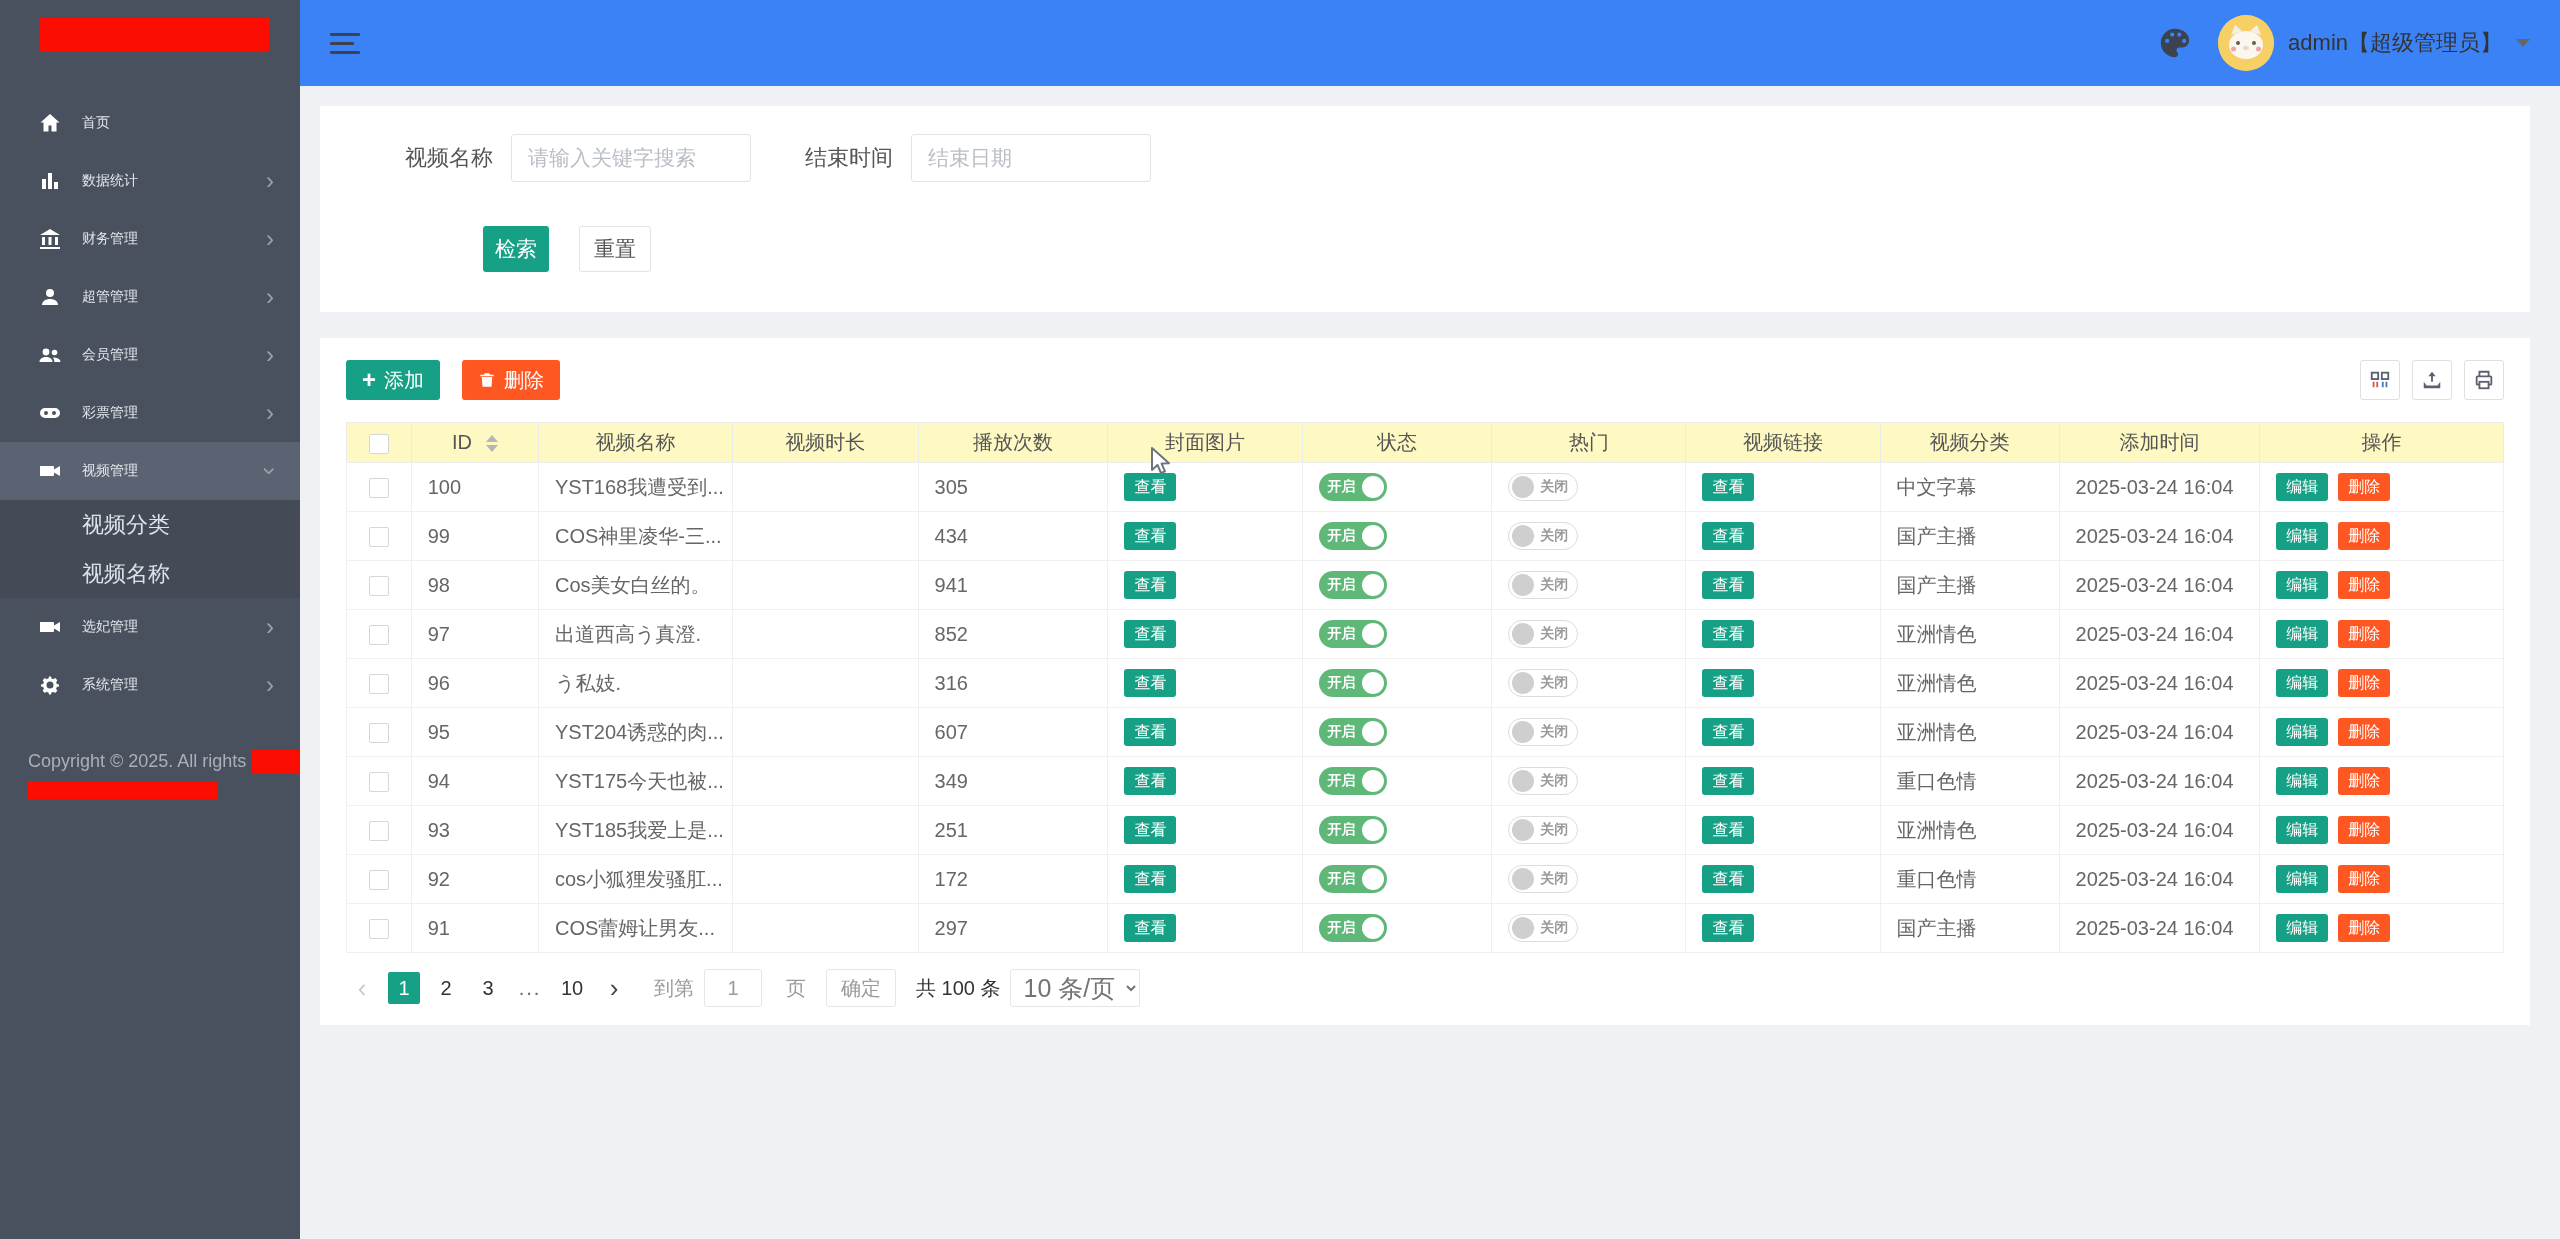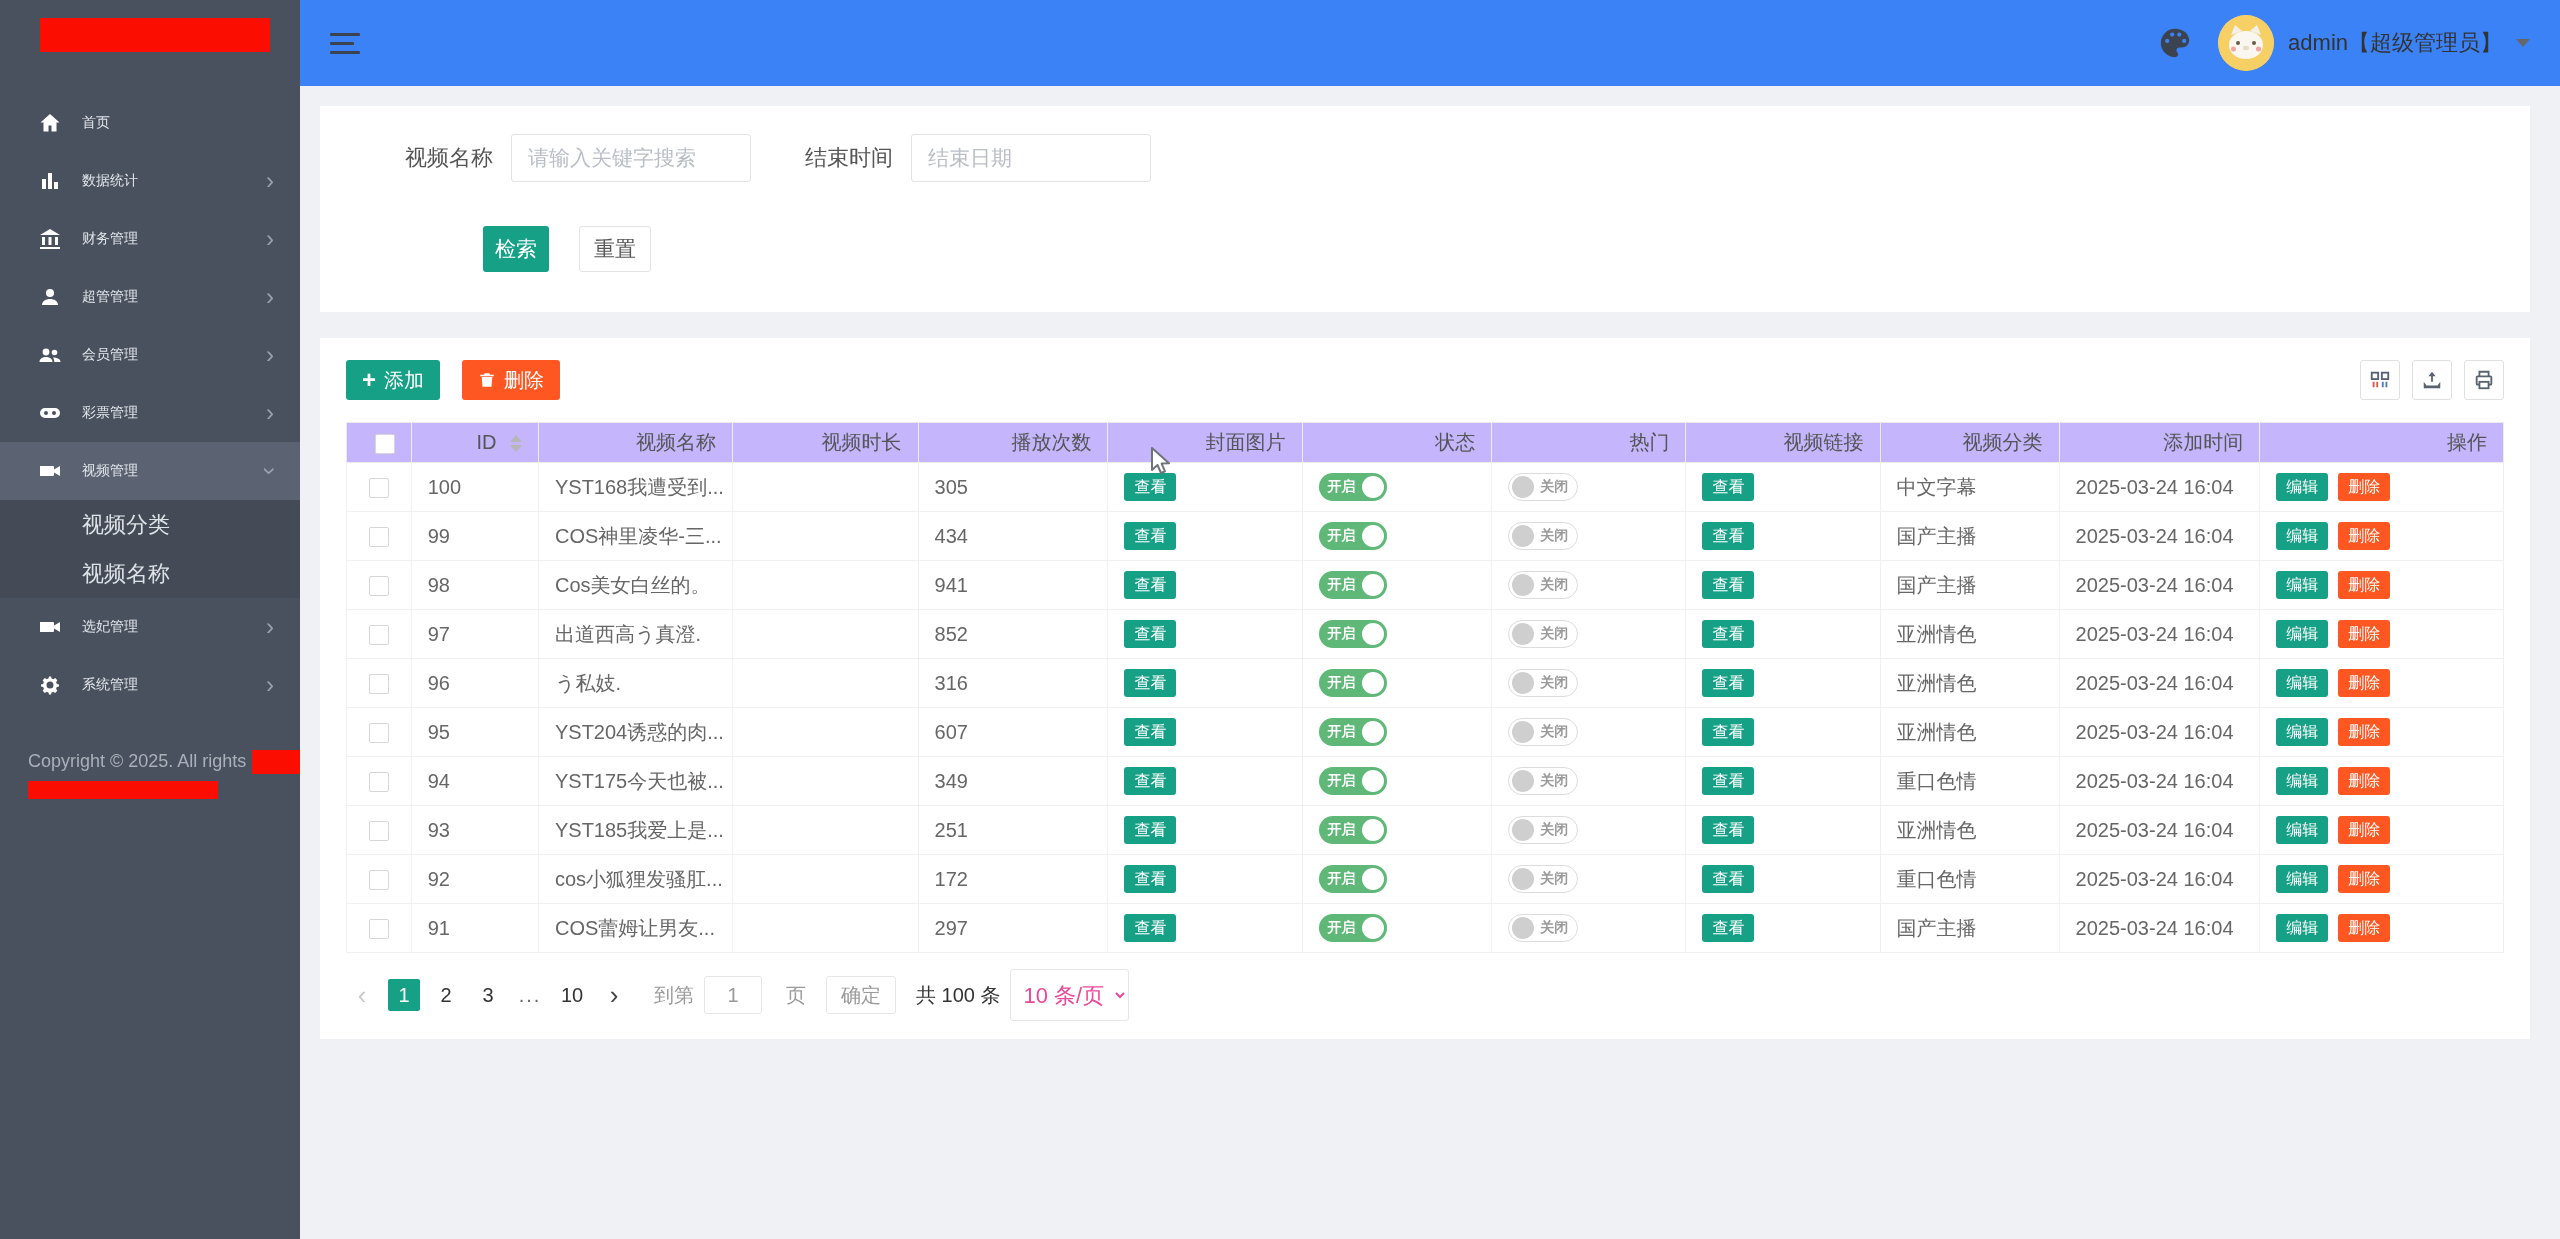--- a/index.html
+++ b/index.html
@@ -61,21 +61,21 @@
   .tbtn { height:40px; border:none; border-radius:3px; color:#fff; font-size:20px; display:flex; align-items:center; gap:8px; padding:0 16px; cursor:pointer; font-family:inherit; }
   .tbtn.add { background:#16a085; }
   .tbtn.del { background:#ff5722; margin-left:22px; }
   .tbtn svg { width:18px; height:18px; fill:currentColor; }
   .tbtn .plus { font-size:24px; font-weight:bold; line-height:1; }
   .tool-icons { margin-left:auto; display:flex; gap:12px; }
   .tool-icon { width:40px; height:40px; border:1px solid #e0e0e0; border-radius:3px; background:#fff; display:flex; align-items:center; justify-content:center; cursor:pointer; color:#5a6270; }
   .tool-icon svg { width:22px; height:22px; }
 
   table.grid { width:100%; border-collapse:collapse; margin-top:22px; table-layout:fixed; border:1px solid #ececec; }
-  table.grid th { height:40px; background:#c4b5fd; font-weight:normal; font-size:20px; color:#555; text-align:right; padding:0 16px; border:1px solid #ececec; white-space:nowrap; }
+  table.grid th { height:40px; background:#fef9c3; font-weight:normal; font-size:20px; color:#555; text-align:center; padding:0 16px; border:1px solid #ececec; white-space:nowrap; }
   table.grid td { height:49px; font-size:20px; color:#666; padding:0 16px; border:1px solid #f0f0f0; white-space:nowrap; overflow:hidden; background:#fff; }
   th.c-check, td.c-check { text-align:center; padding:0; }
   .cb { width:20px; height:20px; border:1px solid #d6d6d6; border-radius:2px; background:#fff; display:inline-block; vertical-align:middle; cursor:pointer; }
   .sort { display:inline-flex; flex-direction:column; margin-left:8px; vertical-align:middle; gap:3px; }
   .sort i { width:0; height:0; border-left:6px solid transparent; border-right:6px solid transparent; display:block; }
   .sort .up { border-bottom:7px solid #b6b6b6; }
   .sort .dn { border-top:7px solid #b6b6b6; }
 
   .badge { display:inline-block; height:28px; line-height:28px; padding:0 10px; border-radius:3px; color:#fff; font-size:16px; cursor:pointer; }
   .badge.teal { background:#16a085; }
@@ -97,21 +97,21 @@
   .pg { min-width:32px; height:32px; display:inline-flex; align-items:center; justify-content:center; border-radius:2px; cursor:pointer; padding:0 4px; }
   .pg.prev { color:#c9c9c9; font-size:26px; }
   .pg.next { color:#444; font-size:26px; }
   .pg.num { color:#333; }
   .pg.active { background:#16a085; color:#fff; }
   .pg.ellipsis { cursor:default; color:#666; letter-spacing:2px; }
   .goto-text { color:#9a9a9a; margin-left:14px; }
   .goto-input { width:58px; height:38px; border:1px solid #e6e6e6; border-radius:3px; text-align:center; color:#9a9a9a; font-size:20px; outline:none; font-family:inherit; }
   .confirm-btn { height:38px; padding:0 14px; background:#fff; border:1px solid #e6e6e6; border-radius:3px; color:#9a9a9a; font-size:20px; cursor:pointer; margin-left:10px; font-family:inherit; }
   .total { margin-left:10px; color:#333; }
-  .size-select { height:52px; border:1px solid #e6e6e6; border-radius:3px; font-size:22px; color:#ec4899; padding:0 8px; background:#fff; outline:none; cursor:pointer; font-family:inherit; }
+  .size-select { height:38px; border:1px solid #e6e6e6; border-radius:3px; font-size:25px; color:#737373; padding:0 8px; background:#fff; outline:none; cursor:pointer; font-family:inherit; }
 
   
   .cursor { position:absolute; left:846px; top:360px; pointer-events:none; z-index:99; }
 </style>
 </head>
 <body>
 
 <div class="app">
 
   <aside class="sidebar">

